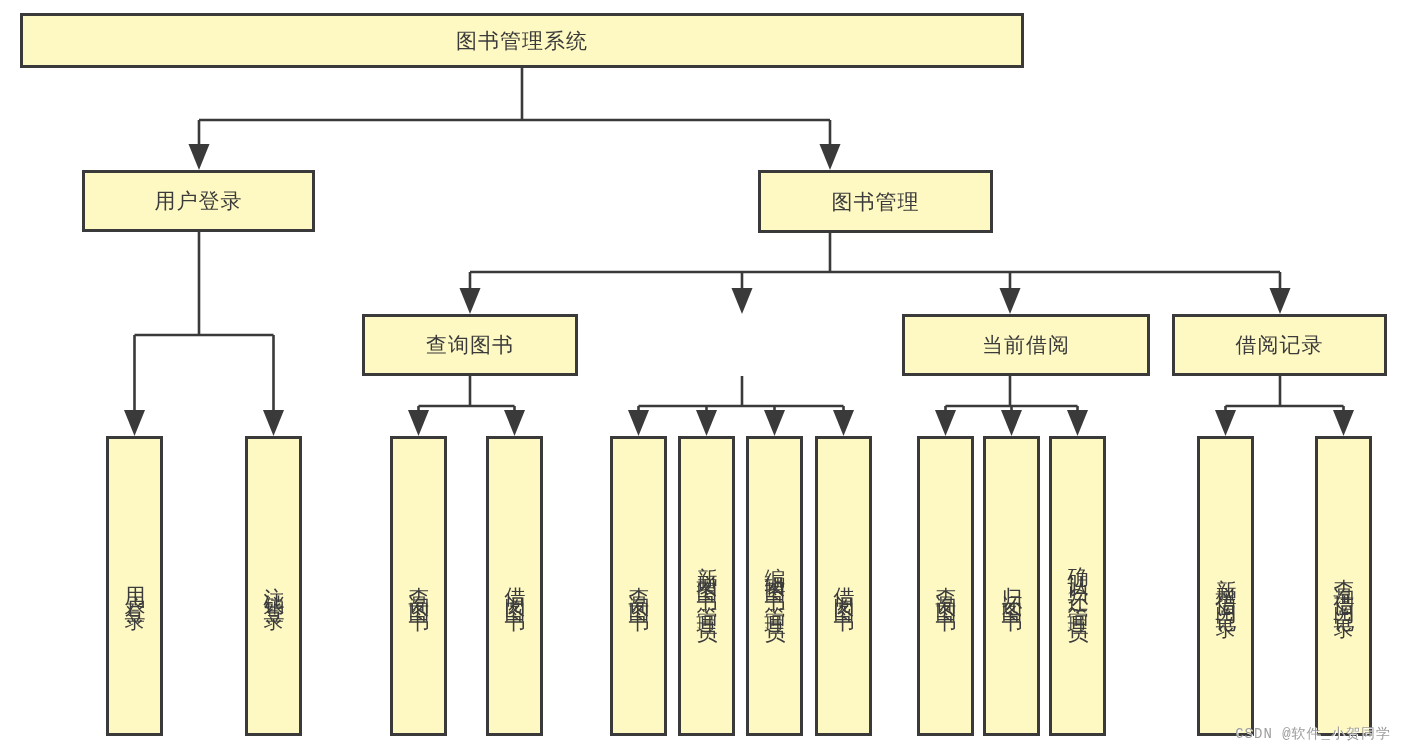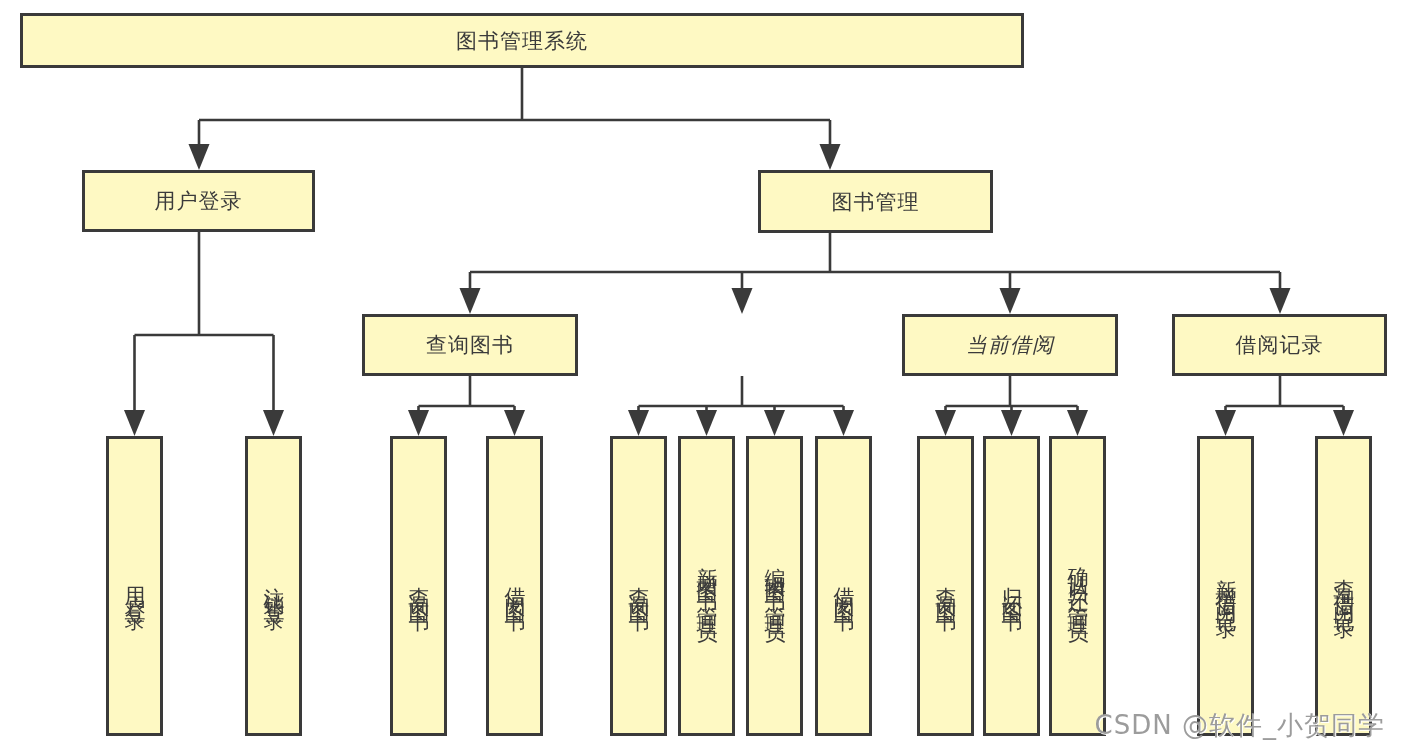--- a/index.html
+++ b/index.html
@@ -34,27 +34,28 @@
   .vnode{
     writing-mode:vertical-rl;
     text-orientation:mixed;
     letter-spacing:8px;
     font-size:21px;
     white-space:normal;
     line-height:1;
   }
   .watermark{
     position:absolute;
-    right:20px;
+    right:14px;
     bottom:4px;
-    font-size:26px;
+    font-size:14px;
     color:var(--wm);
     letter-spacing:1px;
     z-index:3;
     text-shadow:1px 1px 0 #ffffff;
+    font-family:Liberation Mono, monospace;
   }
   svg path{stroke:var(--line);stroke-width:2.6;fill:none;}
   svg polygon{fill:var(--line);stroke:none;}
 </style>
 </head>
 <body>
 
 <div id="canvas">
 
   <svg id="connectors" viewBox="0 0 1405 747" xmlns="http://www.w3.org/2000/svg">
@@ -92,21 +93,21 @@
     <polygon points="1215,410 1236,410 1225.5,436"></polygon>
     <polygon points="1333,410 1354,410 1343.5,436"></polygon>
   </svg>
 
   <div class="node" style="left:20px;top:13px;width:1004px;height:55px;">图书管理系统</div>
 
   <div class="node" style="left:82px;top:170px;width:233px;height:62px;">用户登录</div>
   <div class="node" style="left:712px;top:170px;width:235px;height:63px;margin-left:46px;">图书管理</div>
 
   <div class="node" style="left:362px;top:314px;width:216px;height:62px;">查询图书</div>
-  <div class="node" style="left:902px;top:314px;width:216px;height:62px;font-style:italic;">当前借阅</div>
+  <div class="node" style="left:902px;top:314px;width:248px;height:62px;">当前借阅</div>
   <div class="node" style="left:1172px;top:314px;width:215px;height:62px;">借阅记录</div>
 
   <div class="node vnode" style="left:106px;top:436px;width:57px;height:300px;">用户登录</div>
   <div class="node vnode" style="left:245px;top:436px;width:57px;height:300px;">注销登录</div>
 
   <div class="node vnode" style="left:390px;top:436px;width:57px;height:300px;">查询图书</div>
   <div class="node vnode" style="left:486px;top:436px;width:57px;height:300px;">借阅图书</div>
 
   <div class="node vnode" style="left:610px;top:436px;width:57px;height:300px;">查询图书</div>
   <div class="node vnode" style="left:678px;top:436px;width:57px;height:300px;">新增图书（管理员）</div>

